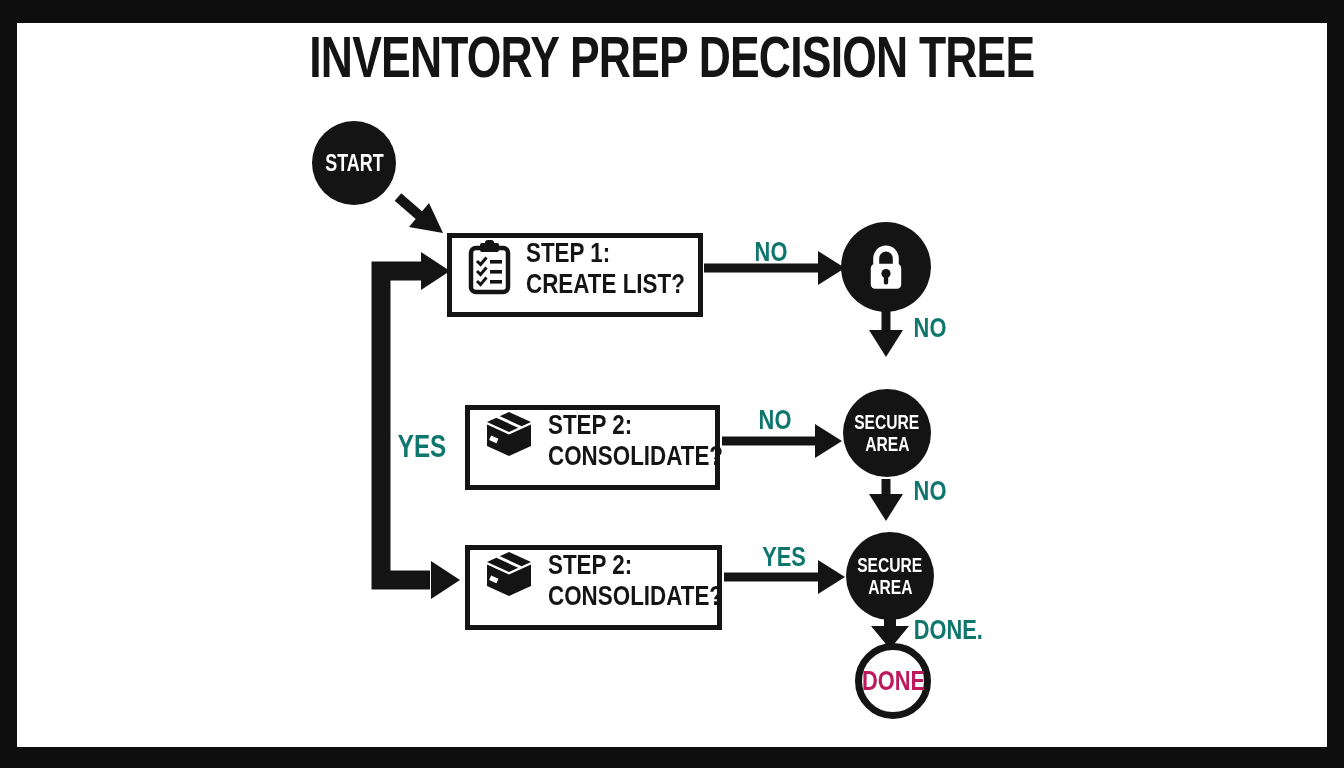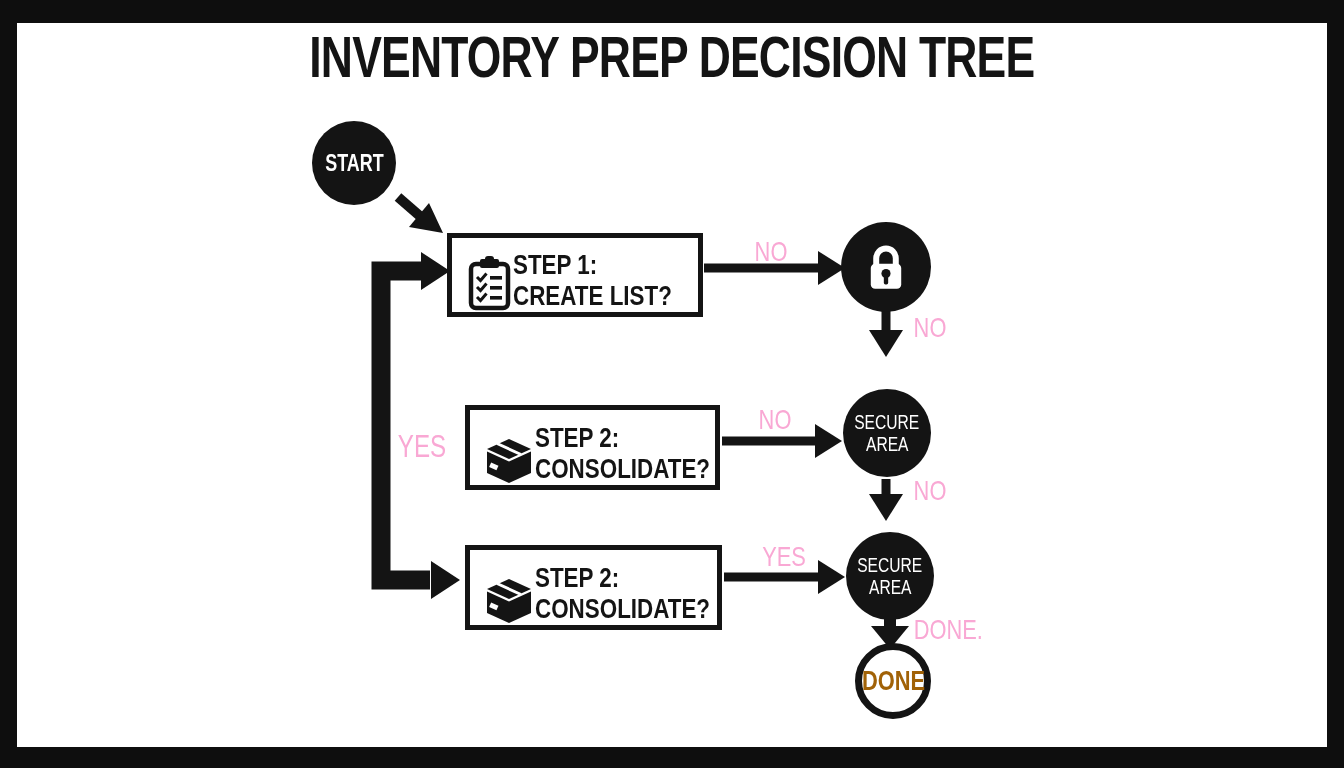--- a/index.html
+++ b/index.html
@@ -12,38 +12,38 @@
     position:absolute;left:0;top:24px;width:1344px;text-align:center;
     font-size:57px;font-weight:bold;color:#141414;letter-spacing:-1px;
   }
   .cond{display:inline-block;transform:scaleX(0.78);transform-origin:center center;white-space:nowrap;}
   .cond-left{display:inline-block;transform:scaleX(0.80);transform-origin:left center;white-space:nowrap;}
 
   .circle{position:absolute;border-radius:50%;display:flex;align-items:center;justify-content:center;text-align:center;box-sizing:border-box;}
   .circle.dark{background:#141414;color:#ffffff;}
   .start-circle{left:312px;top:121px;width:84px;height:84px;font-size:23px;font-weight:bold;}
   .lock-circle{left:841px;top:222px;width:90px;height:90px;}
-  .secure-circle{width:88px;height:88px;font-size:20px;font-weight:normal;line-height:1.1;}
+  .secure-circle{width:88px;height:88px;font-size:20px;font-weight:bold;line-height:1.1;}
   .secure-1{left:843px;top:389px;}
   .secure-2{left:846px;top:532px;}
   .done-circle{left:855px;top:643px;width:76px;height:76px;background:#ffffff;border:7px solid #141414;
-    color:#a16207;font-size:28px;font-weight:bold;align-items:center;}
+    color:#be185d;font-size:28px;font-weight:bold;align-items:center;}
 
   .node-box{
     position:absolute;background:#ffffff;border:5px solid #141414;box-sizing:border-box;
-    display:flex;align-items:flex-end;padding-left:13px;color:#141414;
+    display:flex;align-items:flex-start;padding-left:13px;gap:13px;color:#141414;
   }
   .step1-box{left:447px;top:233px;width:256px;height:84px;}
   .step2a-box{left:465px;top:405px;width:255px;height:85px;}
   .step2b-box{left:465px;top:545px;width:257px;height:85px;}
   .node-text{font-size:28px;font-weight:bold;line-height:1.1;}
   .node-text .cond-left{display:block;}
 
   .edge-label{
-    position:absolute;color:#f9a8d4;font-size:28px;font-weight:normal;text-align:center;
+    position:absolute;color:#0f766e;font-size:28px;font-weight:bold;text-align:center;
     display:flex;align-items:center;justify-content:center;height:34px;
   }
   .lbl-no1{left:736px;top:235px;width:70px;}
   .lbl-no2{left:898px;top:311px;width:64px;}
   .lbl-no3{left:740px;top:403px;width:70px;}
   .lbl-no4{left:898px;top:474px;width:64px;}
   .lbl-yes1{left:744px;top:540px;width:80px;}
   .lbl-yesbranch{left:382px;top:430px;width:80px;font-size:31px;}
   .lbl-done{left:900px;top:612px;width:96px;align-items:flex-end;}
 

